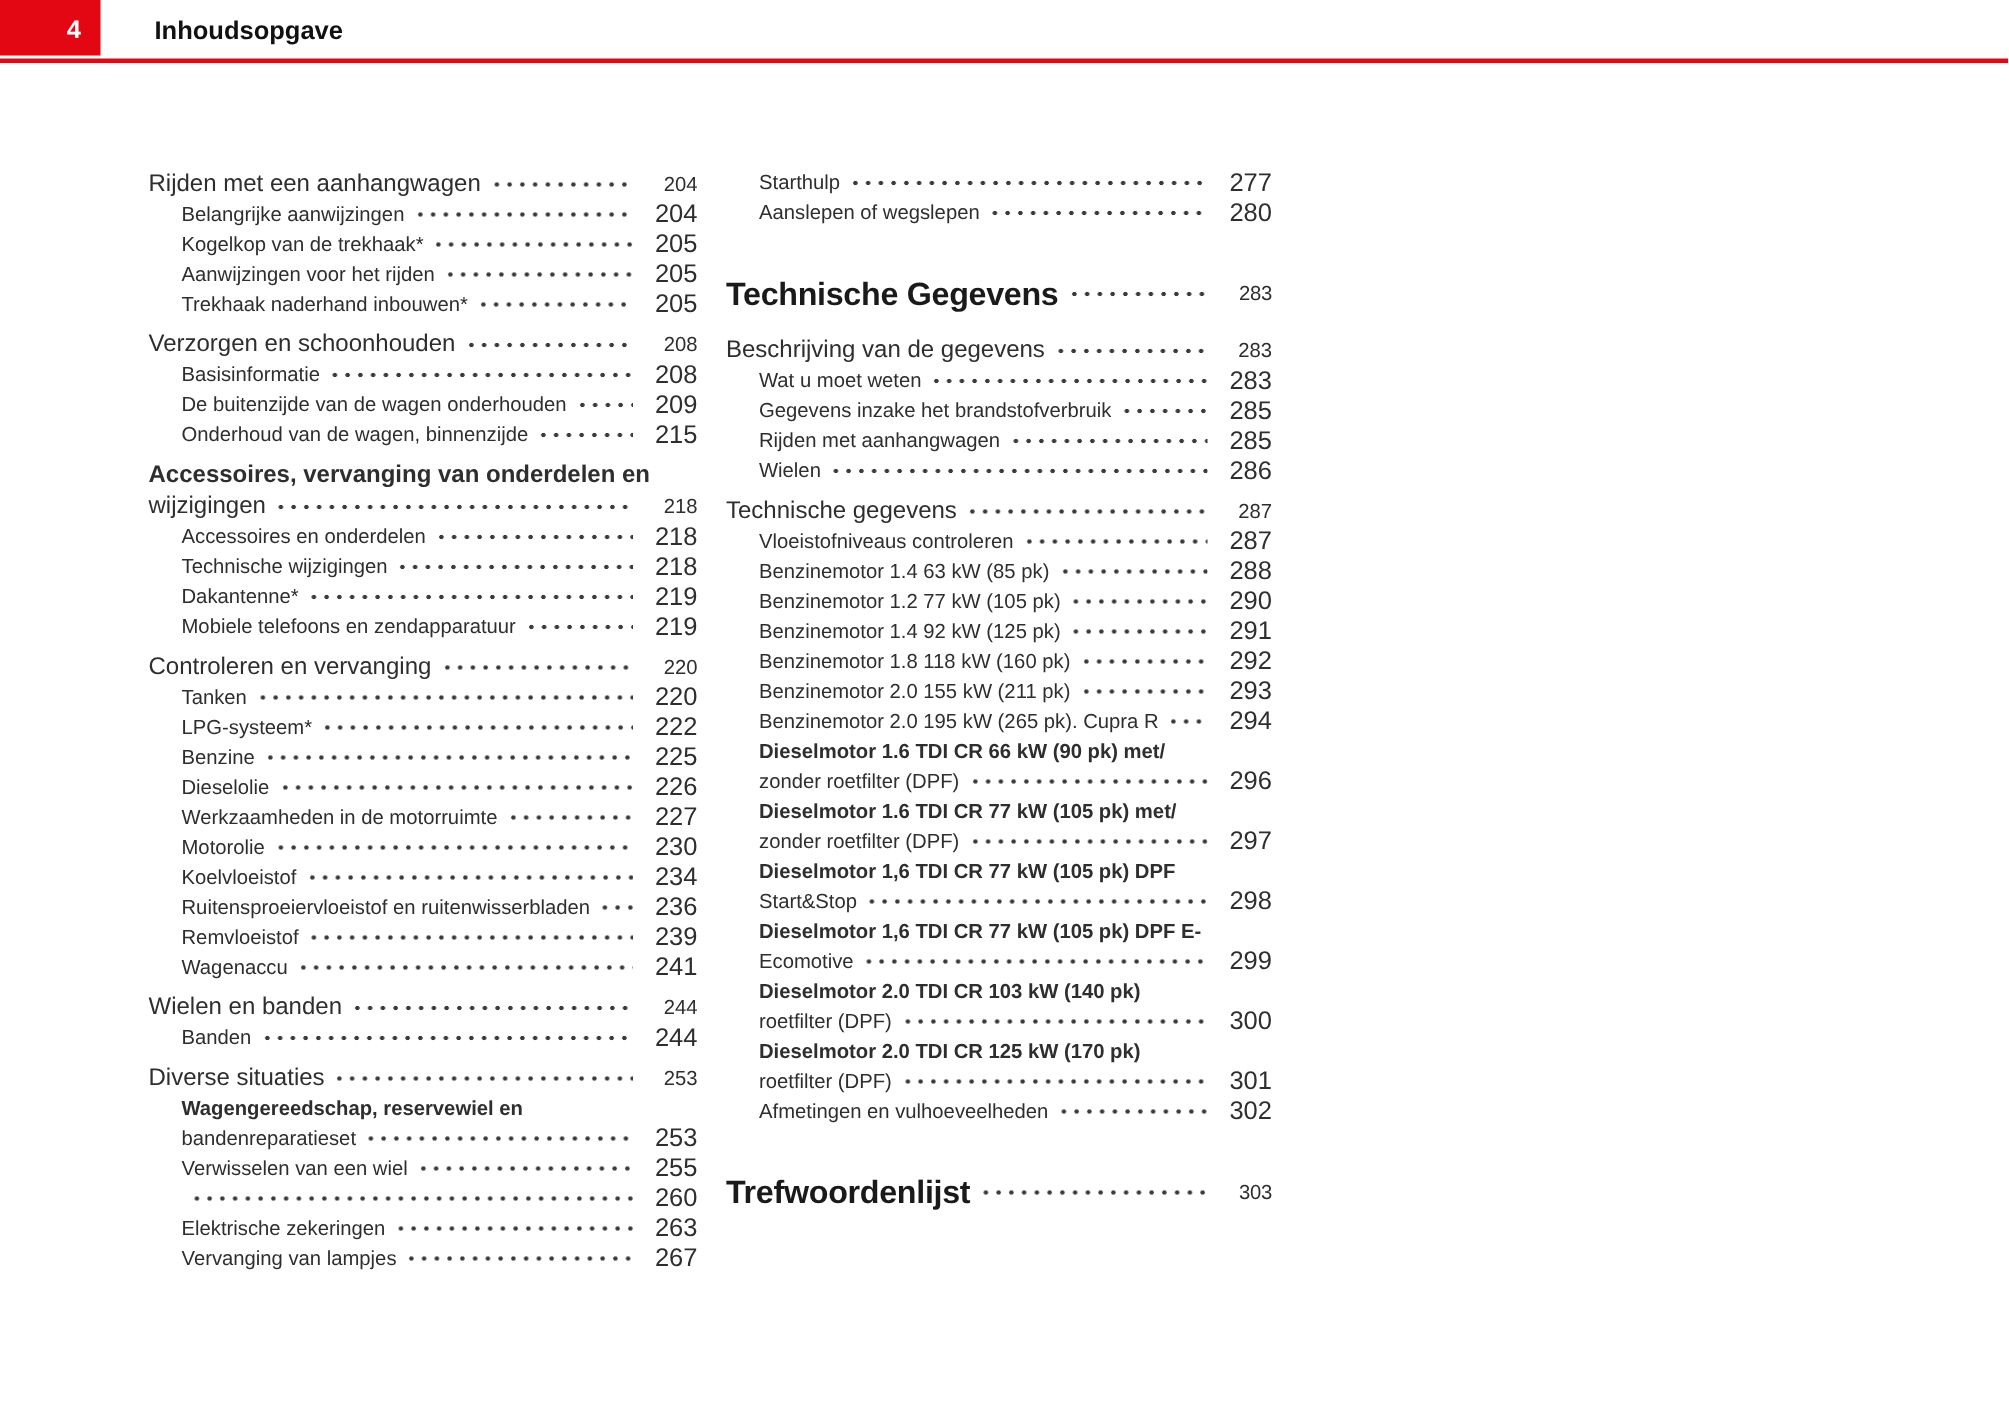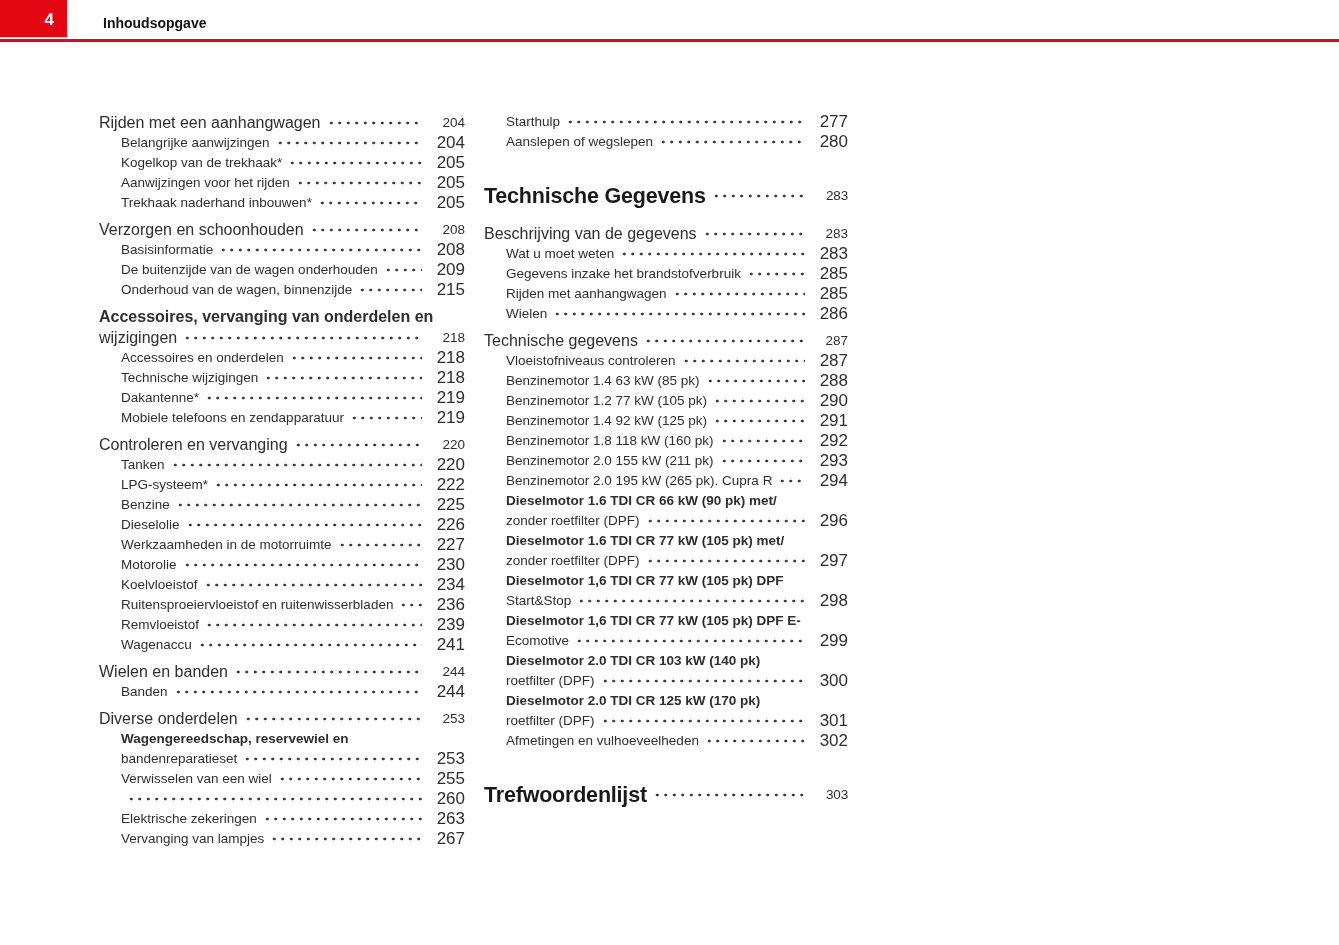--- a/index.html
+++ b/index.html
@@ -35,21 +35,21 @@
     justify-content: flex-end;
     padding: 0 13px 7px 0;
   }
   .header-title {
     position: absolute;
     left: 103px; top: 0;
     height: 37px;
     display: flex;
     align-items: flex-end;
     padding-bottom: 6px;
-    font-size: 14px;
+    font-size: 17px;
     font-weight: bold;
     color: #111111;
   }
   .header-rule {
     position: absolute;
     left: 0; top: 39px;
     width: 1339px; height: 3px;
     background: var(--accent);
   }
 
@@ -333,21 +333,21 @@
 
     <div class="row">
       <span class="lbl">Banden</span>
       <span class="dots"></span>
       <span class="pg">244</span>
     </div>
   </div>
       <div class="entry section">
 
     <div class="row">
-      <span class="lbl">Diverse onderdelen</span>
+      <span class="lbl">Diverse situaties</span>
       <span class="dots"></span>
       <span class="pg">253</span>
     </div>
   </div>
       <div class="entry item">
     <div class="line1">Wagengereedschap, reservewiel en</div>
     <div class="row">
       <span class="lbl">bandenreparatieset</span>
       <span class="dots"></span>
       <span class="pg">253</span>

